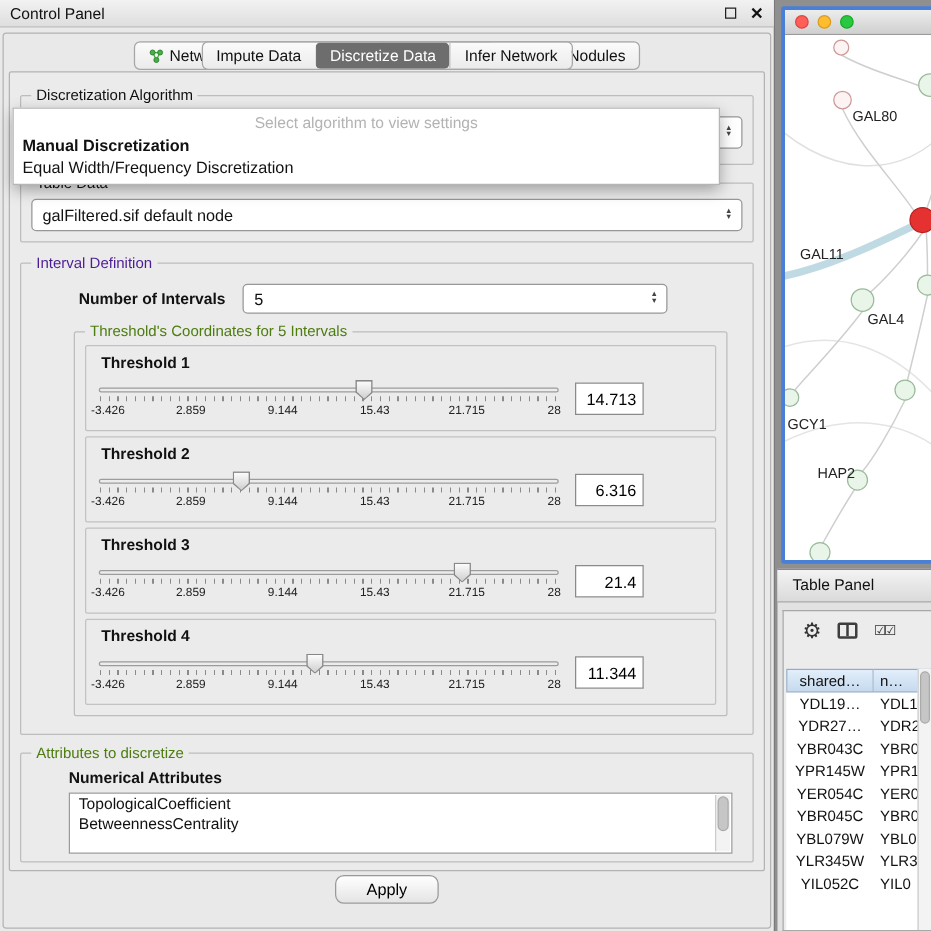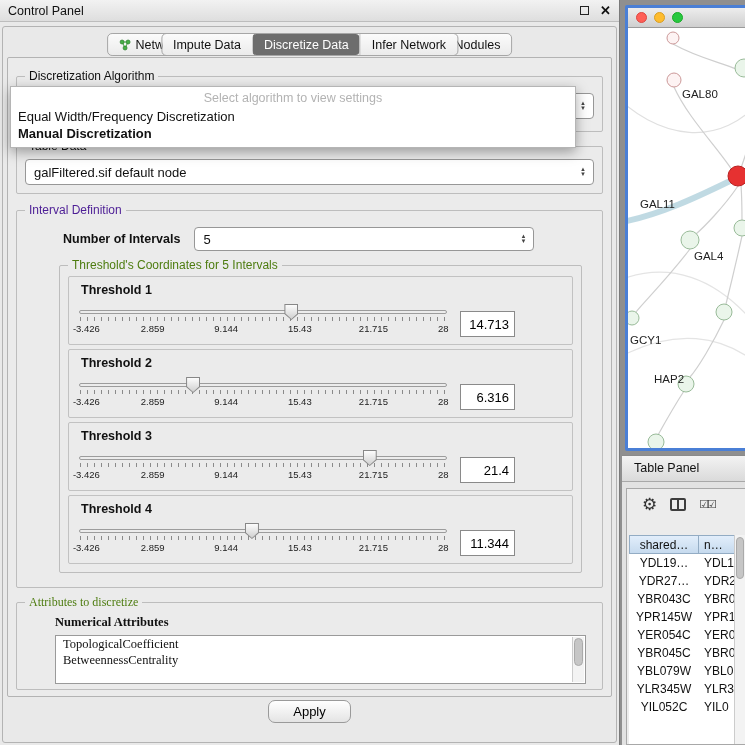--- a/index.html
+++ b/index.html
@@ -41,32 +41,32 @@
   .td-group { margin-top:14px; padding:12px 8px 8px; }
 
   .iv-group { margin-top:16px; padding:10px 6px 8px; }
   .num-row { display:flex; align-items:center; margin:6px 0 14px 40px; }
   .num-label { font-weight:bold; font-size:12.5px; }
   .num-combo { width:340px; height:24px; margin-left:14px; }
 
   .thr-group { margin:0 14px 6px 36px; padding:10px 6px 4px; }
   .thr-block { border:1px solid #c2c2c2; border-radius:2px; margin:0 2px 4px; padding:5px 10px 2px; height:69px; background:#ebebeb; }
   .thr-label { font-weight:bold; font-size:12.5px; margin:1px 0 4px 2px; }
-  .slider-row { display:flex; align-items:flex-end; }
+  .slider-row { display:flex; align-items:center; }
   .slider { position:relative; width:368px; height:34px; margin-top:2px; }
   .track { position:absolute; left:0; right:0; top:7px; height:4px; background:#ececec; border:1px solid #9c9c9c; border-radius:2px; }
   .thumb { position:absolute; top:1px; width:14px; height:16px; transform:translateX(-50%); clip-path:polygon(0 0,100% 0,100% 62%,50% 100%,0 62%); background:#878787; z-index:2; }
   .thumb::after { content:""; position:absolute; left:1px; right:1px; top:1px; bottom:1px; clip-path:polygon(0 0,100% 0,100% 60%,50% 100%,0 60%); background:linear-gradient(#fcfcfc,#cfcfcf); }
   .ticks { position:absolute; left:1px; right:1px; top:14px; height:4px; background:repeating-linear-gradient(to right,#8a8a8a 0 1px,transparent 1px 7px); }
   .scale { position:absolute; left:0; right:0; top:20px; height:12px; font-size:9.5px; color:#222; }
   .scale span { position:absolute; transform:translateX(-50%); white-space:nowrap; }
   .scale .p0{left:2%;} .scale .p1{left:20%;} .scale .p2{left:40%;} .scale .p3{left:60%;} .scale .p4{left:80%;} .scale .p5{left:99%;}
   .value-box { width:55px; height:26px; margin-left:13px; border:1px solid #8a8a8a; background:#fff; font-family:"Liberation Sans",sans-serif; font-size:13px; text-align:right; padding-right:5px; }
 
-  .attr-group { margin-top:14px; padding:10px 8px 4px; height:88px;font-family:Liberation Serif, serif; }
+  .attr-group { margin-top:14px; padding:10px 8px 4px; height:88px; }
   .attr-label { font-weight:bold; font-size:12.5px; margin:2px 0 5px 30px; }
   .attr-list { position:relative; margin:0 8px 0 30px; height:49px; background:#fff; border:1px solid #9a9a9a; overflow:hidden; }
   .attr-item { font-size:12.5px; line-height:16px; padding-left:7px; }
   .vscroll { position:absolute; top:1px; bottom:1px; right:1px; width:12px; background:#f3f3f3; border-left:1px solid #ccc; }
   .vscroll .vthumb { position:absolute; top:1px; left:1px; right:1px; height:62%; background:#c6c6c6; border-radius:5px; border:1px solid #aaa; }
 
   .apply-row { text-align:center; margin-top:10px; }
   .apply-btn { font-family:"Liberation Sans",sans-serif; font-size:13px; padding:3px 24px; border:1px solid #9a9a9a; border-radius:7px; background:linear-gradient(#ffffff,#e4e4e4); }
 
   .bottom-tabbar { position:absolute; bottom:14px; left:50%; transform:translateX(-50%); }
@@ -150,22 +150,22 @@
           <div class="combo alg-combo">
             <span class="stepper">
               <span>▲</span>
                 <span>▼</span>
             </span>
           </div>
         </div>
 
         <div class="dropdown-popup">
           <div class="dd-placeholder">Select algorithm to view settings</div>
+          <div class="dd-item bold">Manual Discretization</div>
           <div class="dd-item">Equal Width/Frequency Discretization</div>
-          <div class="dd-item bold">Manual Discretization</div>
         </div>
 
         <div class="group td-group">
           <span class="gtitle">Table Data</span>
           <div class="combo">
             <span>galFiltered.sif default node</span>
             <span class="stepper">
               <span>▲</span>
                 <span>▼</span>
             </span>

